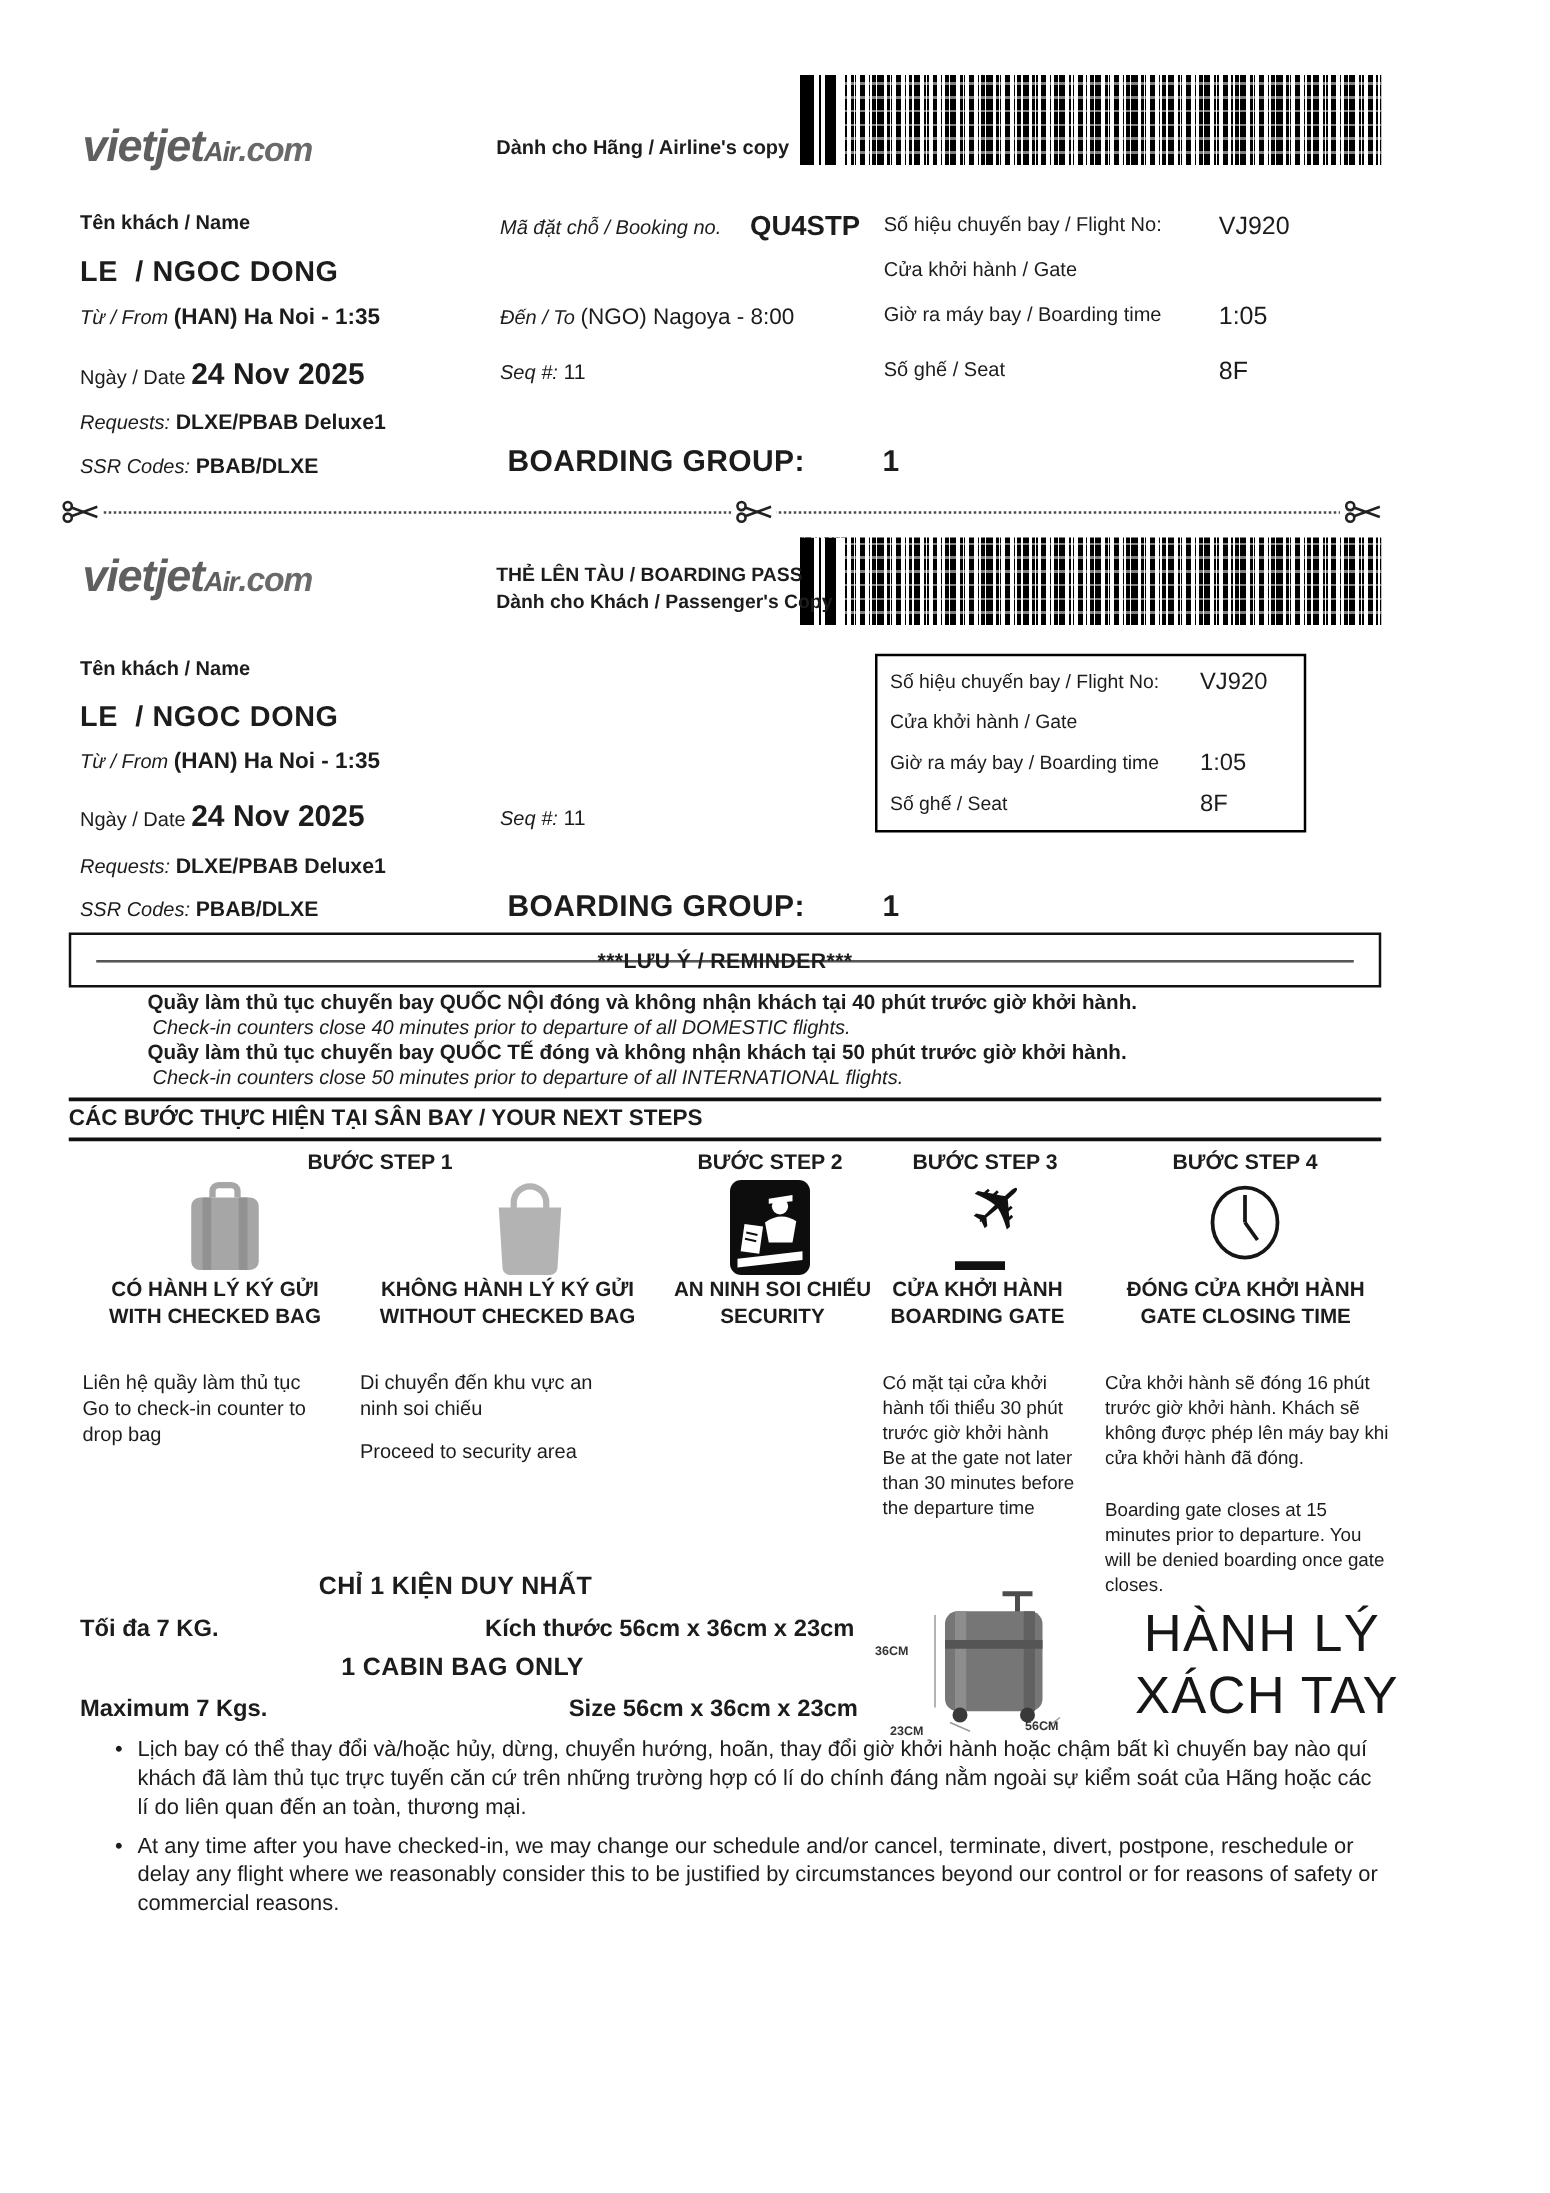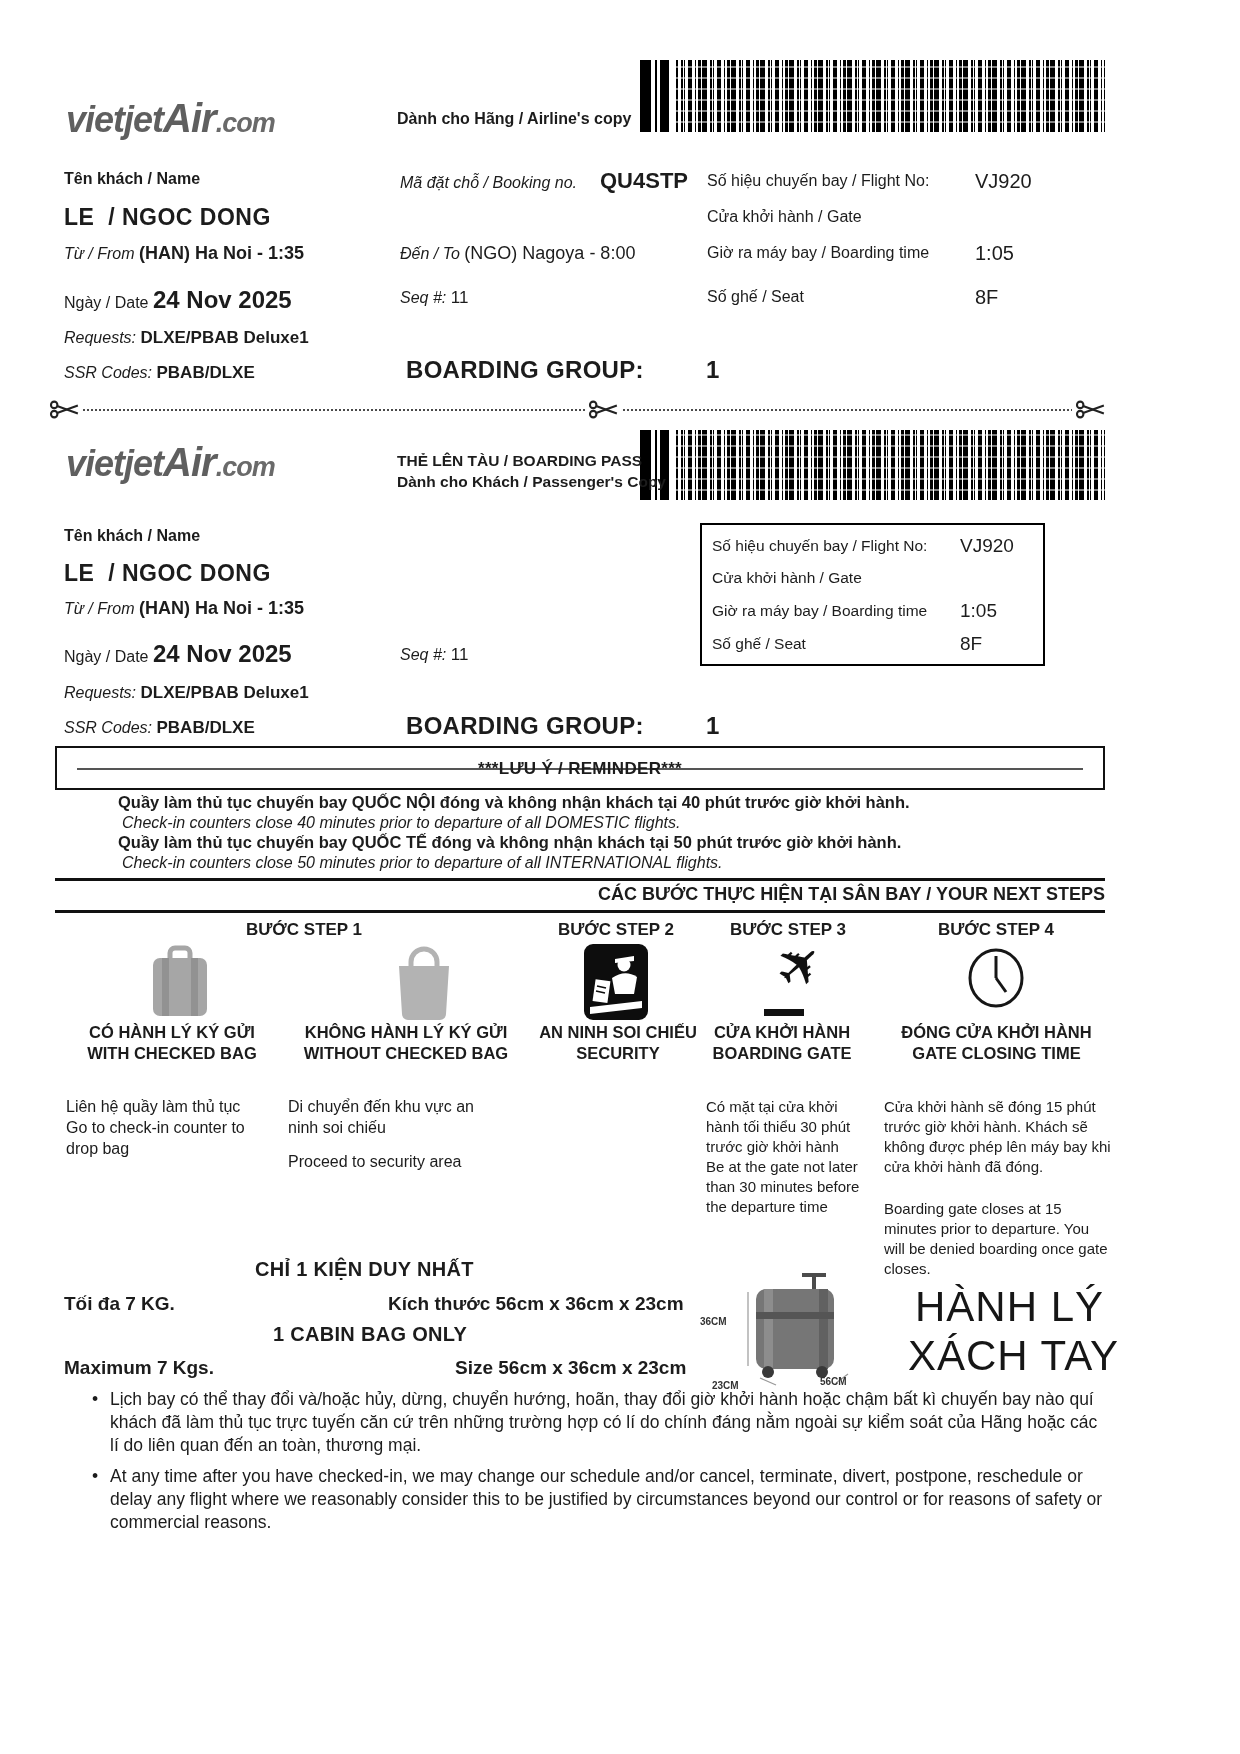--- a/index.html
+++ b/index.html
@@ -4,27 +4,27 @@
 <style>
   *{margin:0;padding:0;box-sizing:border-box}
   html,body{background:#fff}
   .page{position:relative;width:1240px;height:1754px;background:#fff;overflow:hidden;
         font-family:"Liberation Sans","DejaVu Sans",sans-serif;color:#1c1c1c}
   .abs{position:absolute}
   .b{font-weight:700}
   .i{font-style:italic}
   .sm{font-size:16px}
   .lbl15{font-size:15.5px}
-  .ctr{text-align:right}
+  .ctr{text-align:left}
   .name{font-size:23px;font-weight:700;white-space:pre;letter-spacing:.5px}
   .bigval{font-size:20px}
   .group-lbl{font-size:24px;font-weight:700;letter-spacing:.3px}
   .logo{font-style:italic;font-weight:700;color:#5f5f5f;letter-spacing:-1px;white-space:nowrap}
   .logo .lg1{font-size:36px}
-  .logo .lg2{font-size:40px}
+  .logo .lg2{font-size:22px}
   .logo .lg3{font-size:27px;font-weight:600;color:#6a6a6a}
   .barcode{overflow:hidden;
     background:
       repeating-linear-gradient(0deg, rgba(255,255,255,0) 0 9px, rgba(255,255,255,.5) 9px 11px),
       repeating-linear-gradient(90deg,#000 0 3px,#fff 3px 4px,#000 4px 9px,#fff 9px 12px,#000 12px 14px,#fff 14px 15px,#000 15px 16px,#fff 16px 19px,#000 19px 23px,#fff 23px 26px,#000 26px 27px,#fff 27px 29px)}
   .barcode::before{content:"";position:absolute;left:0;top:0;bottom:0;width:36px;
     background:linear-gradient(90deg,#000 0 11px,#fff 11px 15px,#000 15px 17px,#fff 17px 20px,#000 20px 29px,#fff 29px 36px)}
   .cutline{border-top:2px dotted #4a4a4a}
   .scissor-wrap{background:#fff;padding:0 3px;line-height:0}
   .flightbox{border:2px solid #000}
@@ -247,21 +247,21 @@
   </div>
   <div class="abs sdesc" style="left:288px;top:1096px;width:205px">
     <div>Di chuyển đến khu vực an ninh soi chiếu</div>
     <div style="margin-top:13px">Proceed to security area</div>
   </div>
   <div class="abs sdesc-sm" style="left:706px;top:1097px;width:168px">
     <div>Có mặt tại cửa khởi hành tối thiểu 30 phút trước giờ khởi hành</div>
     <div>Be at the gate not later than 30 minutes before the departure time</div>
   </div>
   <div class="abs sdesc-sm" style="left:884px;top:1097px;width:228px">
-    <div>Cửa khởi hành sẽ đóng 15 phút trước giờ khởi hành. Khách sẽ không được phép lên máy bay khi cửa khởi hành đã đóng.</div>
+    <div>Cửa khởi hành sẽ đóng 16 phút trước giờ khởi hành. Khách sẽ không được phép lên máy bay khi cửa khởi hành đã đóng.</div>
     <div style="margin-top:22px">Boarding gate closes at 15 minutes prior to departure. You will be denied boarding once gate closes.</div>
   </div>
 
   <div class="abs cab-big" style="left:255px;top:1258px">CHỈ 1 KIỆN DUY NHẤT</div>
   <div class="abs cab-b" style="left:64px;top:1293px">Tối đa 7 KG.</div>
   <div class="abs cab-b" style="left:388px;top:1293px">Kích thước 56cm x 36cm x 23cm</div>
   <div class="abs cab-big" style="left:273px;top:1323px">1 CABIN BAG ONLY</div>
   <div class="abs cab-b" style="left:64px;top:1357px">Maximum 7 Kgs.</div>
   <div class="abs cab-b" style="left:455px;top:1357px">Size 56cm x 36cm x 23cm</div>
 

